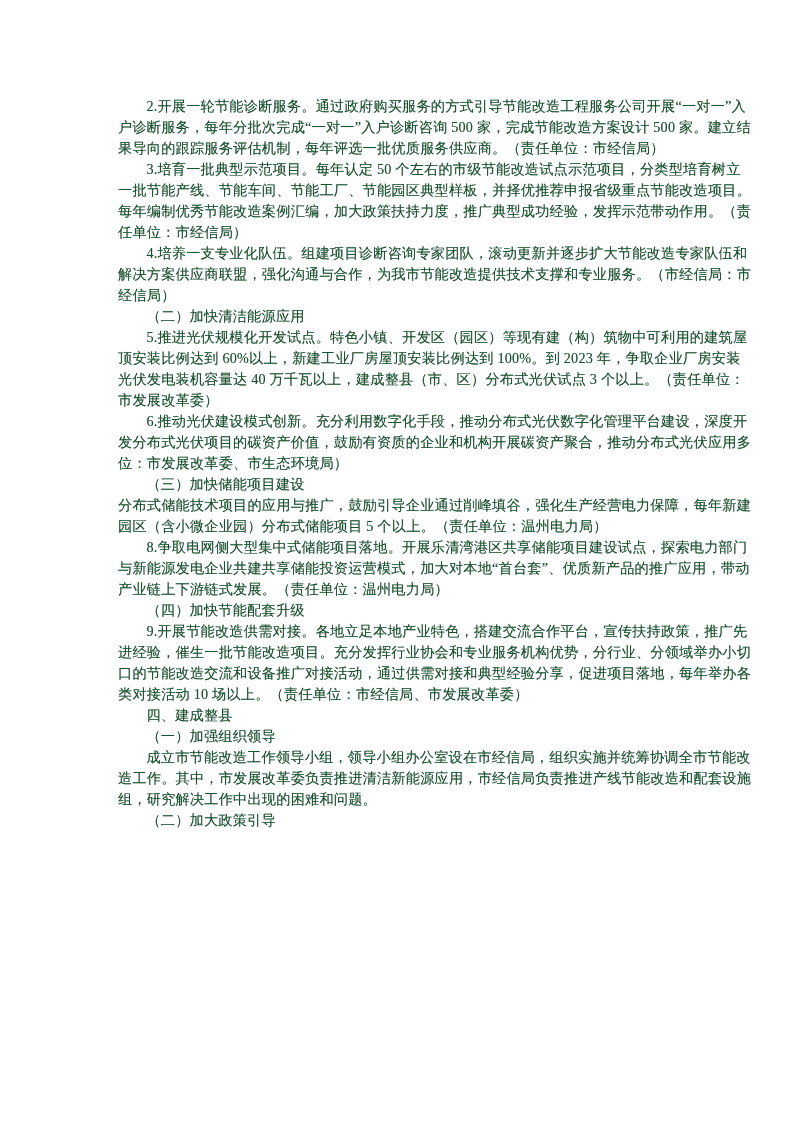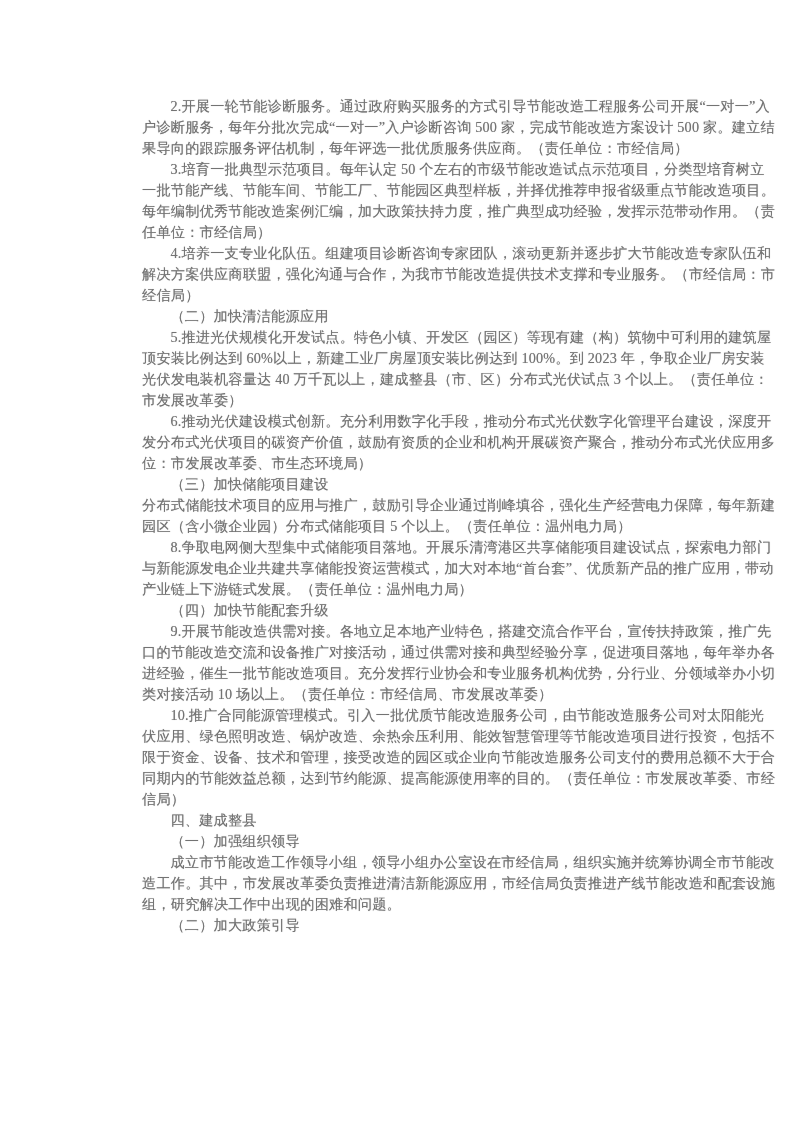--- a/index.html
+++ b/index.html
@@ -15,24 +15,23 @@
     overflow: hidden;
   }
   .text-block {
     position: absolute;
     left: 118px;
     top: 96px;
     width: 578px;
     font-family: "Liberation Serif", "DejaVu Serif", serif;
     font-size: 14.2px;
     line-height: 21px;
-    color: #737373;
+    color: #14532d;
     letter-spacing: 0.2px;
     text-shadow: 0 0 0.7px rgba(90, 90, 90, 0.55);
-    margin-left: 24px;
   }
   .block { margin: 0; padding: 0; }
   .line {
     white-space: nowrap;
     height: 21px;
   }
   .line.first {
     text-indent: 2em;
   }
   .heading .line {
@@ -84,30 +83,23 @@
       <div class="block paragraph">
         <div class="line first">8.争取电网侧大型集中式储能项目落地。开展乐清湾港区共享储能项目建设试点，探索电力部门</div>
         <div class="line">与新能源发电企业共建共享储能投资运营模式，加大对本地“首台套”、优质新产品的推广应用，带动</div>
         <div class="line">产业链上下游链式发展。（责任单位：温州电力局）</div>
       </div>
       <div class="block heading">
         <div class="line first">（四）加快节能配套升级</div>
       </div>
       <div class="block paragraph">
         <div class="line first">9.开展节能改造供需对接。各地立足本地产业特色，搭建交流合作平台，宣传扶持政策，推广先</div>
+        <div class="line">进经验，催生一批节能改造项目。充分发挥行业协会和专业服务机构优势，分行业、分领域举办小切</div>
         <div class="line">口的节能改造交流和设备推广对接活动，通过供需对接和典型经验分享，促进项目落地，每年举办各</div>
-        <div class="line">进经验，催生一批节能改造项目。充分发挥行业协会和专业服务机构优势，分行业、分领域举办小切</div>
         <div class="line">类对接活动 10 场以上。（责任单位：市经信局、市发展改革委）</div>
-      </div>
-      <div class="block paragraph">
-        <div class="line first">10.推广合同能源管理模式。引入一批优质节能改造服务公司，由节能改造服务公司对太阳能光</div>
-        <div class="line">伏应用、绿色照明改造、锅炉改造、余热余压利用、能效智慧管理等节能改造项目进行投资，包括不</div>
-        <div class="line">限于资金、设备、技术和管理，接受改造的园区或企业向节能改造服务公司支付的费用总额不大于合</div>
-        <div class="line">同期内的节能效益总额，达到节约能源、提高能源使用率的目的。（责任单位：市发展改革委、市经</div>
-        <div class="line">信局）</div>
       </div>
       <div class="block heading">
         <div class="line first">四、建成整县</div>
       </div>
       <div class="block heading">
         <div class="line first">（一）加强组织领导</div>
       </div>
       <div class="block paragraph">
         <div class="line first">成立市节能改造工作领导小组，领导小组办公室设在市经信局，组织实施并统筹协调全市节能改</div>
         <div class="line">造工作。其中，市发展改革委负责推进清洁新能源应用，市经信局负责推进产线节能改造和配套设施</div>

